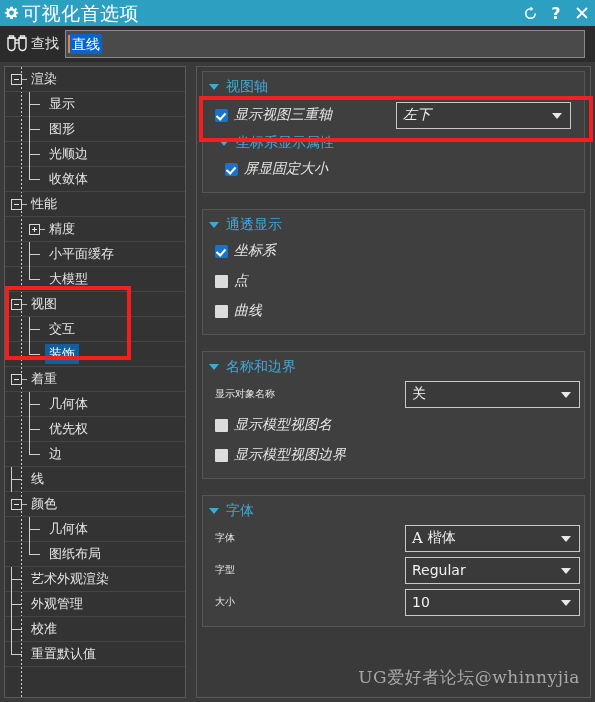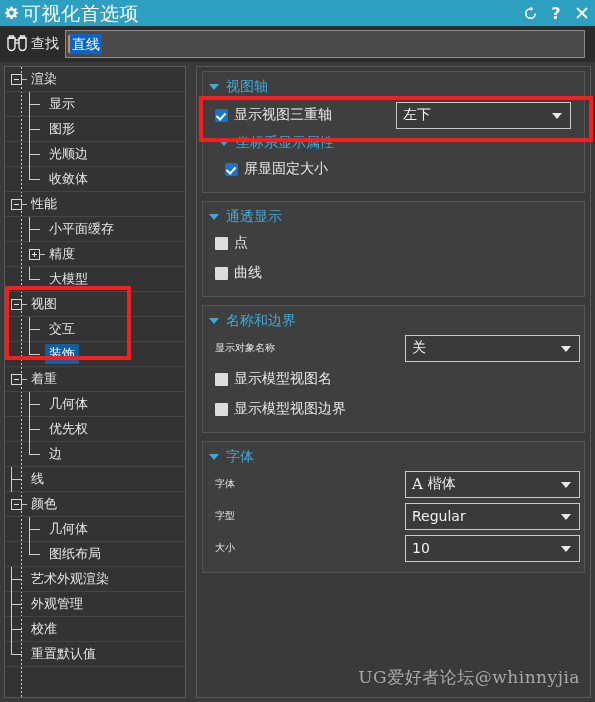--- a/index.html
+++ b/index.html
@@ -116,40 +116,40 @@
     border: 4px solid #f51f1f; pointer-events: none;
   }
 
   
   #rightpanel {
     position: absolute; left: 196px; top: 66px; width: 395px; height: 632px;
     background: #3a3a3a; border: 1px solid #5a5a5a;
     overflow: hidden;
   }
   .group {
-    margin: 4px 5px 8px 5px;
+    margin: 4px 5px 16px 5px;
     background: #3f3f3f;
     border: 1px solid #555555;
     padding: 4px 0 8px 0;
   }
   .ghead {
     display: flex; align-items: center; height: 22px;
     padding-left: 6px;
   }
   .ghead .tri {
     width: 0; height: 0;
     border-left: 5px solid transparent; border-right: 5px solid transparent;
     border-top: 6px solid #3fa9d8; margin-right: 7px; flex: 0 0 auto;
   }
   .ghead .gtitle {
     color: #3fa9d8; font-size: 14px; font-weight: normal;
   }
   .ghead.sub { padding-left: 16px; }
   .row {
-    display: flex; align-items: center; height: 30px; padding-left: 12px;
+    display: flex; align-items: center; height: 30px; padding-left: 12px; font-style: italic;
   }
   .row.sub { padding-left: 22px; }
   .row .rlabel { color: #e6e6e6; font-size: 14px; }
   .cb {
     width: 13px; height: 13px; flex: 0 0 auto; margin-right: 6px;
     border-radius: 2px; position: relative;
   }
   .cb.off { background: #dcdcdc; border-radius: 1px; }
   .cb.on { background: #1a73c8; }
   .cb.on::after {
@@ -280,31 +280,31 @@
         <span class="tlabel">收敛体</span>
       </div>
       <div class="tnode">
         <span class="spacer-l0"></span>
         <span class="expander"></span>
         <span class="dash"></span>
         <span class="tlabel">性能</span>
       </div>
       <div class="tnode">
         <span class="spacer-l1"></span>
-        <span class="elbow cont">
-          <span class="v"></span>
-          <span class="h"></span>
-        </span>
-        <span class="tlabel">小平面缓存</span>
-      </div>
-      <div class="tnode">
-        <span class="spacer-l1"></span>
         <span class="expander plus"></span>
         <span class="dash"></span>
         <span class="tlabel">精度</span>
+      </div>
+      <div class="tnode">
+        <span class="spacer-l1"></span>
+        <span class="elbow cont">
+          <span class="v"></span>
+          <span class="h"></span>
+        </span>
+        <span class="tlabel">小平面缓存</span>
       </div>
       <div class="tnode">
         <span class="spacer-l1"></span>
         <span class="elbow last">
           <span class="v"></span>
           <span class="h"></span>
         </span>
         <span class="tlabel">大模型</span>
       </div>
       <div class="tnode">
@@ -448,20 +448,24 @@
           <span class="cb on"></span>
           <span class="rlabel">屏显固定大小</span>
         </div>
       </div>
       <div class="group">
         <div class="ghead">
           <span class="tri"></span>
           <span class="gtitle">通透显示</span>
         </div>
         <div class="row">
+          <span class="cb on"></span>
+          <span class="rlabel">坐标系</span>
+        </div>
+        <div class="row">
           <span class="cb off"></span>
           <span class="rlabel">点</span>
         </div>
         <div class="row">
           <span class="cb off"></span>
           <span class="rlabel">曲线</span>
         </div>
       </div>
       <div class="group">
         <div class="ghead">

